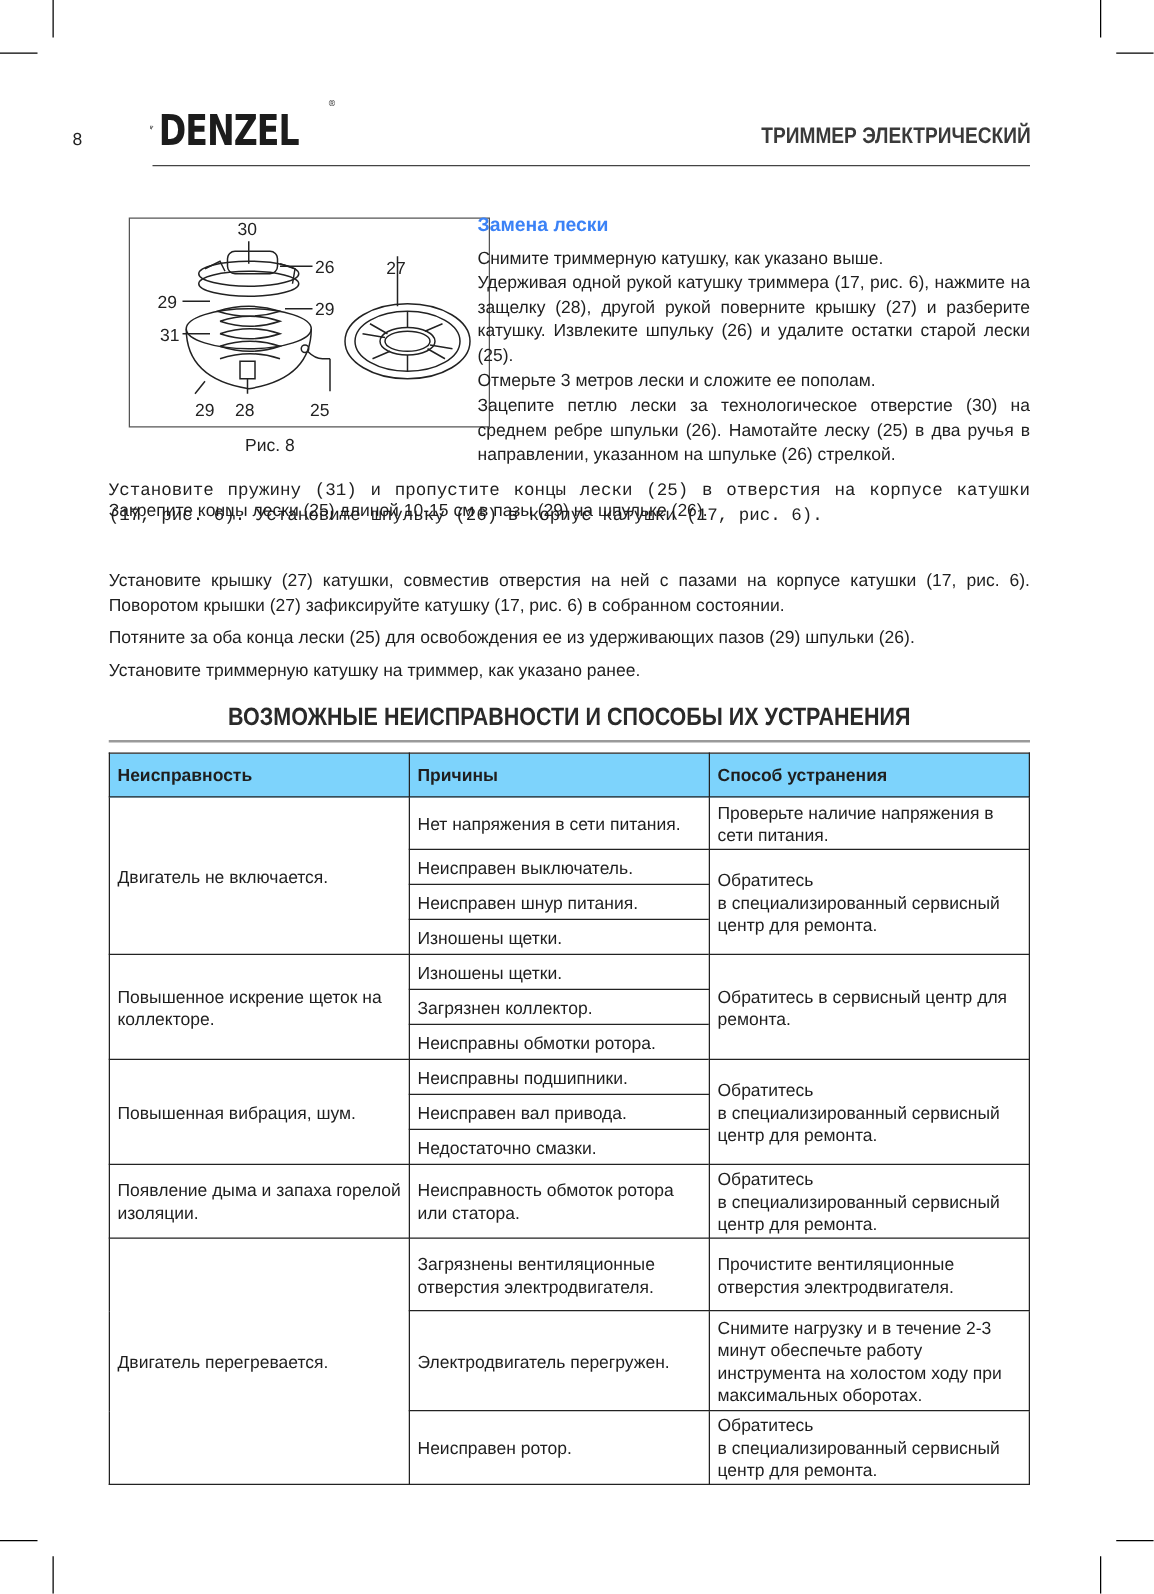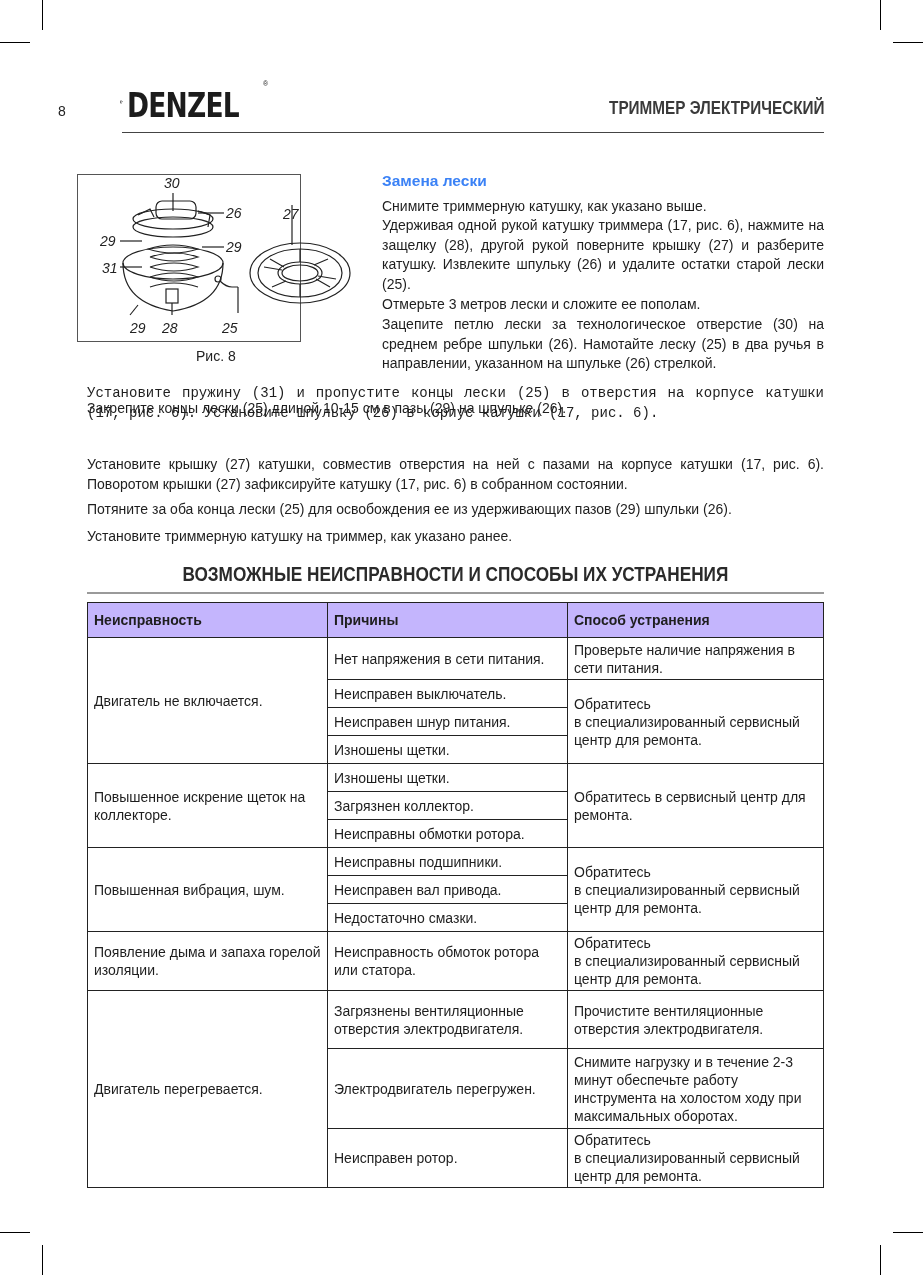--- a/index.html
+++ b/index.html
@@ -8,37 +8,37 @@
     .crop { position: absolute; background: #000; }
     .page-num { position: absolute; left: 58px; top: 103px; font-size: 14px; color: #222; }
     .logo { position: absolute; left: 120px; top: 82px; width: 150px; height: 40px; display: flex; align-items: flex-end; }
     .logo-word { font-family: "DejaVu Sans", sans-serif; font-weight: bold; font-size: 34px; letter-spacing: -1px;
                  color: #1c1c1c; transform: scaleX(0.78); transform-origin: left center; margin-left: 4px; line-height: 1; }
     .logo-reg { position: absolute; left: 263px; top: 80px; font-size: 7px; color: #222; }
     .header-title { position: absolute; right: 98px; top: 98px; font-family: "Liberation Sans", sans-serif;
                     font-weight: bold; font-size: 18px; color: #3a3a3a; transform: scaleX(0.85); transform-origin: right center; }
     .header-rule { position: absolute; left: 122px; width: 702px; top: 132px; height: 1px; background: #444; }
 
-    .figure-box { position: absolute; left: 77px; top: 174px; width: 224px; height: 168px; border: 1px solid #555; box-sizing: border-box; font-style: italic; }
+    .figure-box { position: absolute; left: 103px; top: 174px; width: 289px; height: 168px; border: 1px solid #555; box-sizing: border-box; }
     .figure-box svg { position: absolute; left: 0; top: 0; }
     .figure-caption { position: absolute; left: 196px; top: 348px; font-size: 14px; color: #222; }
 
     .section-title { position: absolute; left: 382px; top: 172px; font-weight: bold; font-size: 15.5px; color: #3b82f6; }
     .para { position: absolute; font-size: 14px; line-height: 19.5px; color: #1e1e1e; text-align: justify; }
     .p-right { left: 382px; width: 442px; }
     .p-full { left: 87px; width: 737px; }
 
     .tbl-title { position: absolute; left: 87px; width: 737px; top: 563px; text-align: center; font-weight: bold;
                  font-size: 20px; color: #2a2a2a; }
     .tbl-title span { display: inline-block; transform: scaleX(0.86); }
     .tbl-rule { position: absolute; left: 87px; width: 737px; top: 592px; height: 2px; background: #9a9a9a; }
 
     table.faults { position: absolute; left: 87px; top: 602px; width: 737px; border-collapse: collapse; font-size: 14px; color: #1e1e1e; }
     table.faults td, table.faults th { border: 1px solid #222; padding: 2px 6px; vertical-align: middle; text-align: left; line-height: 18px; }
-    table.faults th { background: #c4b5fd; font-weight: bold; height: 30px; }
+    table.faults th { background: #7dd3fc; font-weight: bold; height: 30px; }
     .c1 { width: 227px; }
     .c2 { width: 227px; }
   </style>
 </head>
 <body>
 
 <div class="crop" style="left:42px;top:0;width:1px;height:30px;"></div>
 <div class="crop" style="left:0;top:42px;width:30px;height:1px;"></div>
 <div class="crop" style="left:880px;top:0;width:1px;height:30px;"></div>
 <div class="crop" style="left:893px;top:42px;width:30px;height:1px;"></div>

